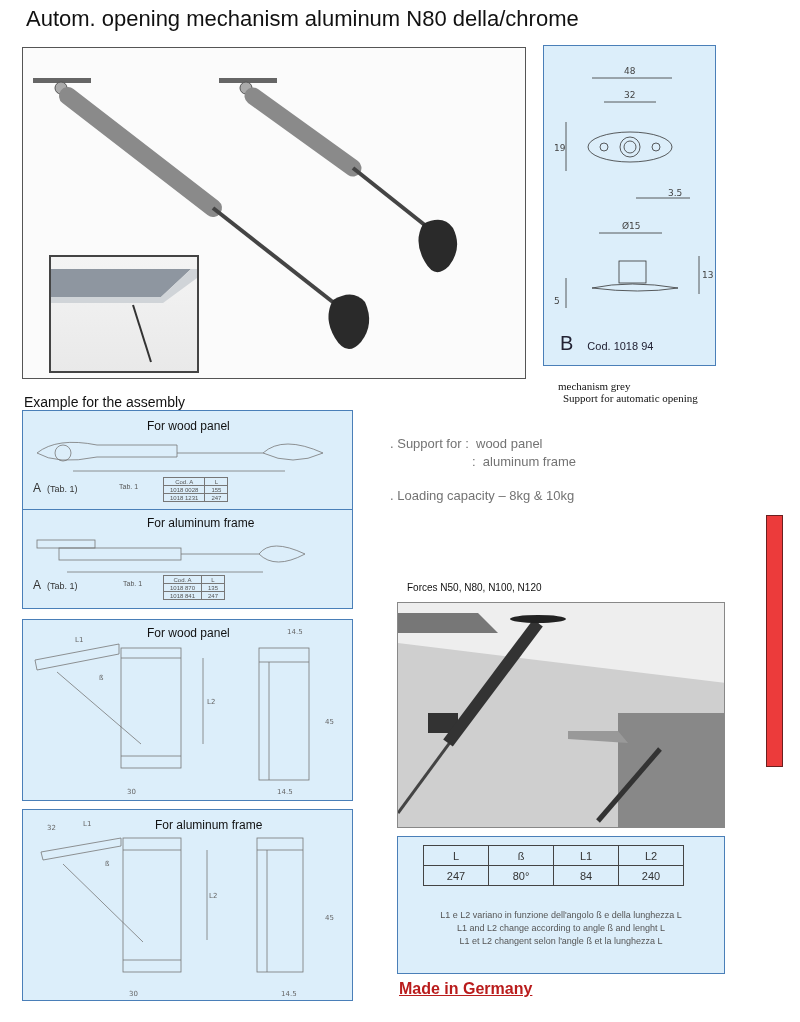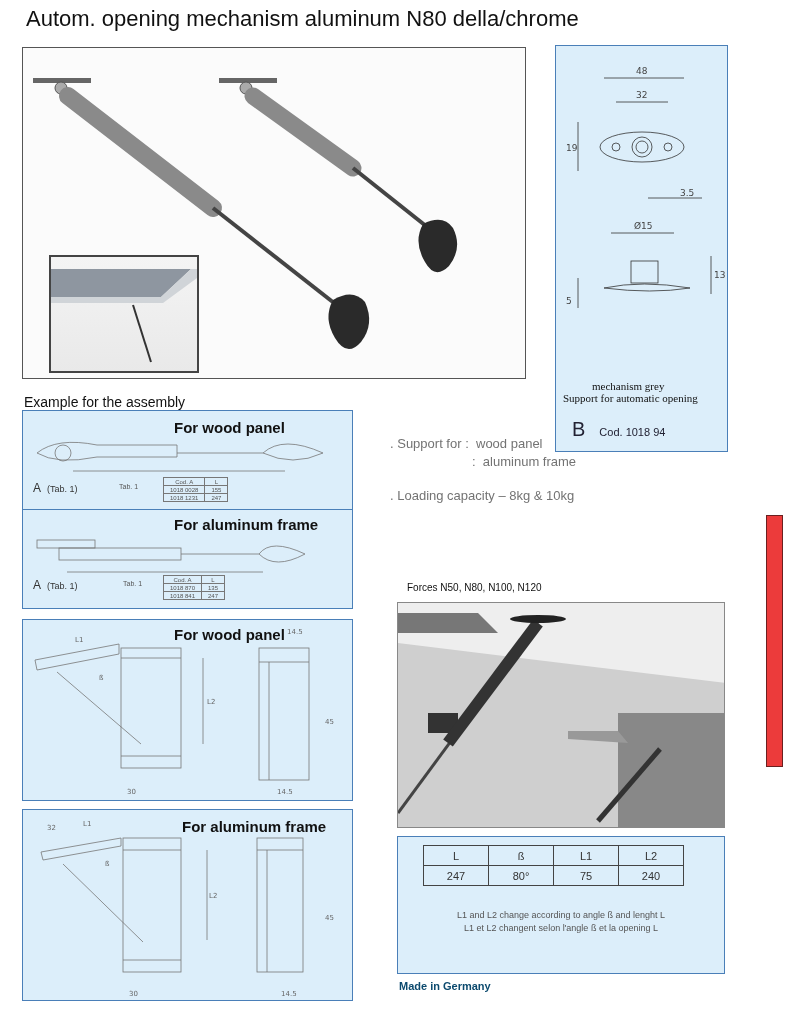--- a/index.html
+++ b/index.html
@@ -2,40 +2,40 @@
 <html><head>
 <meta charset="utf-8">
 <style>
   * { box-sizing: border-box; margin: 0; padding: 0; }
   body { width: 800px; height: 1022px; background: #ffffff; position: relative; overflow: hidden; font-family: "Liberation Sans", sans-serif; color: #111; }
   .abs { position: absolute; }
   .title { left: 26px; top: 6px; font-size: 22px; font-weight: normal; color: #111; }
   .photo-main { left: 22px; top: 47px; width: 504px; height: 332px; border: 1px solid #555; background: #fbfbfb; }
   .inset { left: 26px; top: 207px; width: 150px; height: 118px; border: 2px solid #444; background: linear-gradient(#f4f4f4, #e9e9e9); overflow: hidden; }
   .blueprint { background: #dceefa; border: 1px solid #4a7fb8; }
-  .cod-box { left: 543px; top: 45px; width: 173px; height: 407px; margin-left: 12px; }
+  .cod-box { left: 543px; top: 45px; width: 173px; height: 321px; }
   .cod-label { left: 16px; bottom: 10px; font-size: 18px; color: #223; }
   .cod-label .big { font-size: 20px; margin-right: 14px; }
   .cod-label .code { font-size: 11px; }
   .caption-serif { font-family: "Liberation Serif", serif; font-size: 11px; line-height: 12px; color: #111; }
   .section-head { left: 24px; top: 394px; font-size: 14px; color: #111; }
-  .panel-title { position: absolute; font-size: 15px; font-weight: bold; color: #111; margin-left: 27px; }
+  .panel-title { position: absolute; font-size: 12px; font-weight: normal; color: #111; }
   .mini-table { position: absolute; border-collapse: collapse; font-size: 6px; color: #555; }
   .mini-table td { border: 1px solid #777; padding: 0 6px; text-align: center; height: 8px; }
   .tab-label { position: absolute; font-size: 7px; color: #555; }
   .a-label { position: absolute; font-size: 9px; color: #333; }
   .a-label b { font-size: 12px; font-weight: normal; margin-right: 6px; }
   .spec { left: 390px; font-size: 13px; color: #737373; text-align: right; }
   .forces { left: 407px; top: 582px; font-size: 10px; color: #111; text-align: center; }
   .photo-b { left: 397px; top: 602px; width: 328px; height: 226px; background: #d8d8d8; overflow: hidden; border: 1px solid #888; }
   .param-box { left: 397px; top: 836px; width: 328px; height: 138px; }
   .param-table { position: absolute; left: 25px; top: 8px; border-collapse: collapse; font-size: 11px; color: #333; }
   .param-table td { border: 1px solid #444; width: 65px; height: 20px; text-align: center; }
   .note-lines { position: absolute; left: 0; right: 0; top: 72px; text-align: center; font-size: 9px; line-height: 13px; color: #555; }
-  .made { left: 399px; top: 980px; font-size: 11px; font-weight: bold; color: #0c4a6e; }
+  .made { left: 399px; top: 980px; font-size: 16px; font-weight: bold; color: #b91c1c; text-decoration: underline; }
   .red-bar { left: 766px; top: 515px; width: 17px; height: 252px; background: #ec3b3b; border: 1px solid #6a2020; }
   svg { position: absolute; left: 0; top: 0; }
 </style>
 </head>
 <body>
 
 <h1 class="abs title">Autom. opening mechanism aluminum N80 della/chrome</h1>
 
 <div class="abs photo-main">
   <svg width="504" height="332" viewBox="0 0 504 332">
@@ -87,21 +87,21 @@
       <text x="78" y="183">Ø15</text>
       <text x="158" y="232">13</text>
       <text x="10" y="258">5</text>
     </g>
   </svg>
   <div class="abs cod-label">
     <span class="big">B</span><span class="code">Cod. 1018 94</span>
   </div>
 </div>
 <div class="abs caption-serif" style="left:563px; top:368px;margin-top:24px;">Support for automatic opening</div>
-<div class="abs caption-serif" style="left:592px; top:380px;text-align:center;">mechanism grey</div>
+<div class="abs caption-serif" style="left:558px; top:380px;text-align:center;">mechanism grey</div>
 
 <div class="abs section-head">Example for the assembly</div>
 
 <div class="abs blueprint" style="left:22px; top:410px; width:331px; height:100px;">
   <span class="panel-title" style="left:124px; top:8px;">For wood panel</span>
   <svg width="331" height="100" viewBox="0 0 331 100">
     <g stroke="#777" fill="none" stroke-width="0.8">
       <path d="M14 42 q20 -16 60 -8 h80 v12 h-80 q-40 8 -60 -4z"></path>
       <circle cx="40" cy="42" r="8"></circle>
       <line x1="154" y1="42" x2="240" y2="42"></line>
@@ -241,26 +241,27 @@
     <tbody>
         <tr>
       <td>L</td>
       <td>ß</td>
       <td>L1</td>
       <td>L2</td>
     </tr>
     <tr>
       <td>247</td>
       <td>80°</td>
-      <td>75</td>
+      <td>84</td>
       <td>240</td>
     </tr>
   </tbody>
     </table>
   <div class="note-lines">
+    <div>L1 e L2 variano in funzione dell'angolo ß e della lunghezza L</div>
     <div>L1 and L2 change according to angle ß and lenght L</div>
-    <div>L1 et L2 changent selon l'angle ß et la opening L</div>
+    <div>L1 et L2 changent selon l'angle ß et la lunghezza L</div>
   </div>
 </div>
 
 <div class="abs made">Made in Germany</div>
 
 <div class="abs red-bar"></div>
 
 </body></html>

